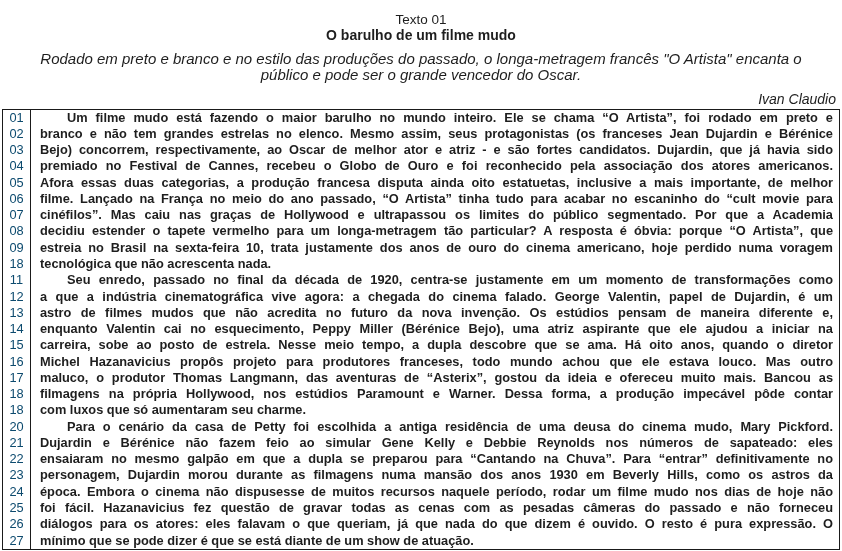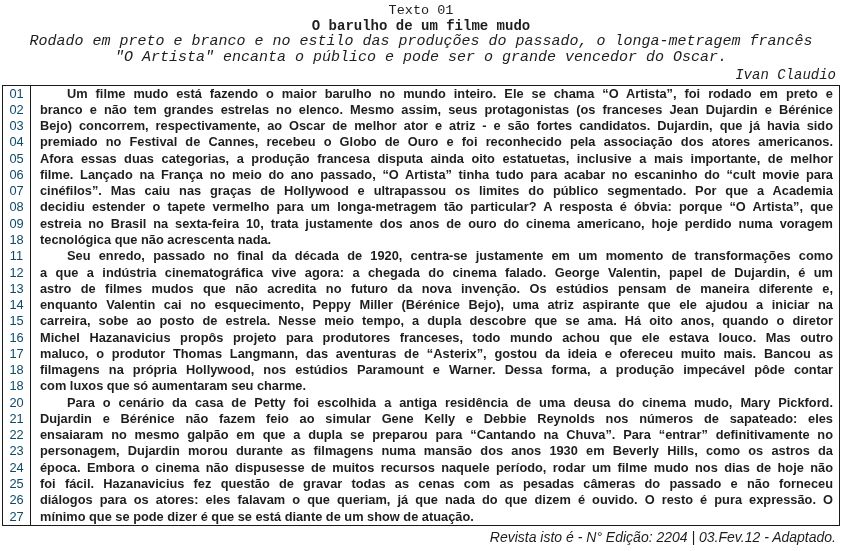--- a/index.html
+++ b/index.html
@@ -11,39 +11,39 @@
   }
   .page {
     width: 842px;
     height: 551px;
     background: #ffffff;
     overflow: hidden;
     position: relative;
   }
 
   
-  .header { padding-top: 3px; font-family: Liberation Mono, monospace; }
+  .header { padding-top: 12px; }
   .texto-label {
     text-align: center;
     font-size: 13.5px;
     line-height: 15px;
   }
   .page-title {
     text-align: center;
     font-size: 14px;
     font-weight: bold;
     line-height: 16px;
   }
   .subtitle {
     text-align: center;
     font-style: italic;
     font-size: 15px;
     line-height: 15.8px;
     max-width: 784px;
-    margin: 0 auto;
+    margin: 8px auto;
   }
   .author {
     text-align: right;
     font-style: italic;
     font-size: 14px;
     line-height: 16px;
     padding-right: 6px;
     margin-top: 1px;
   }
 

